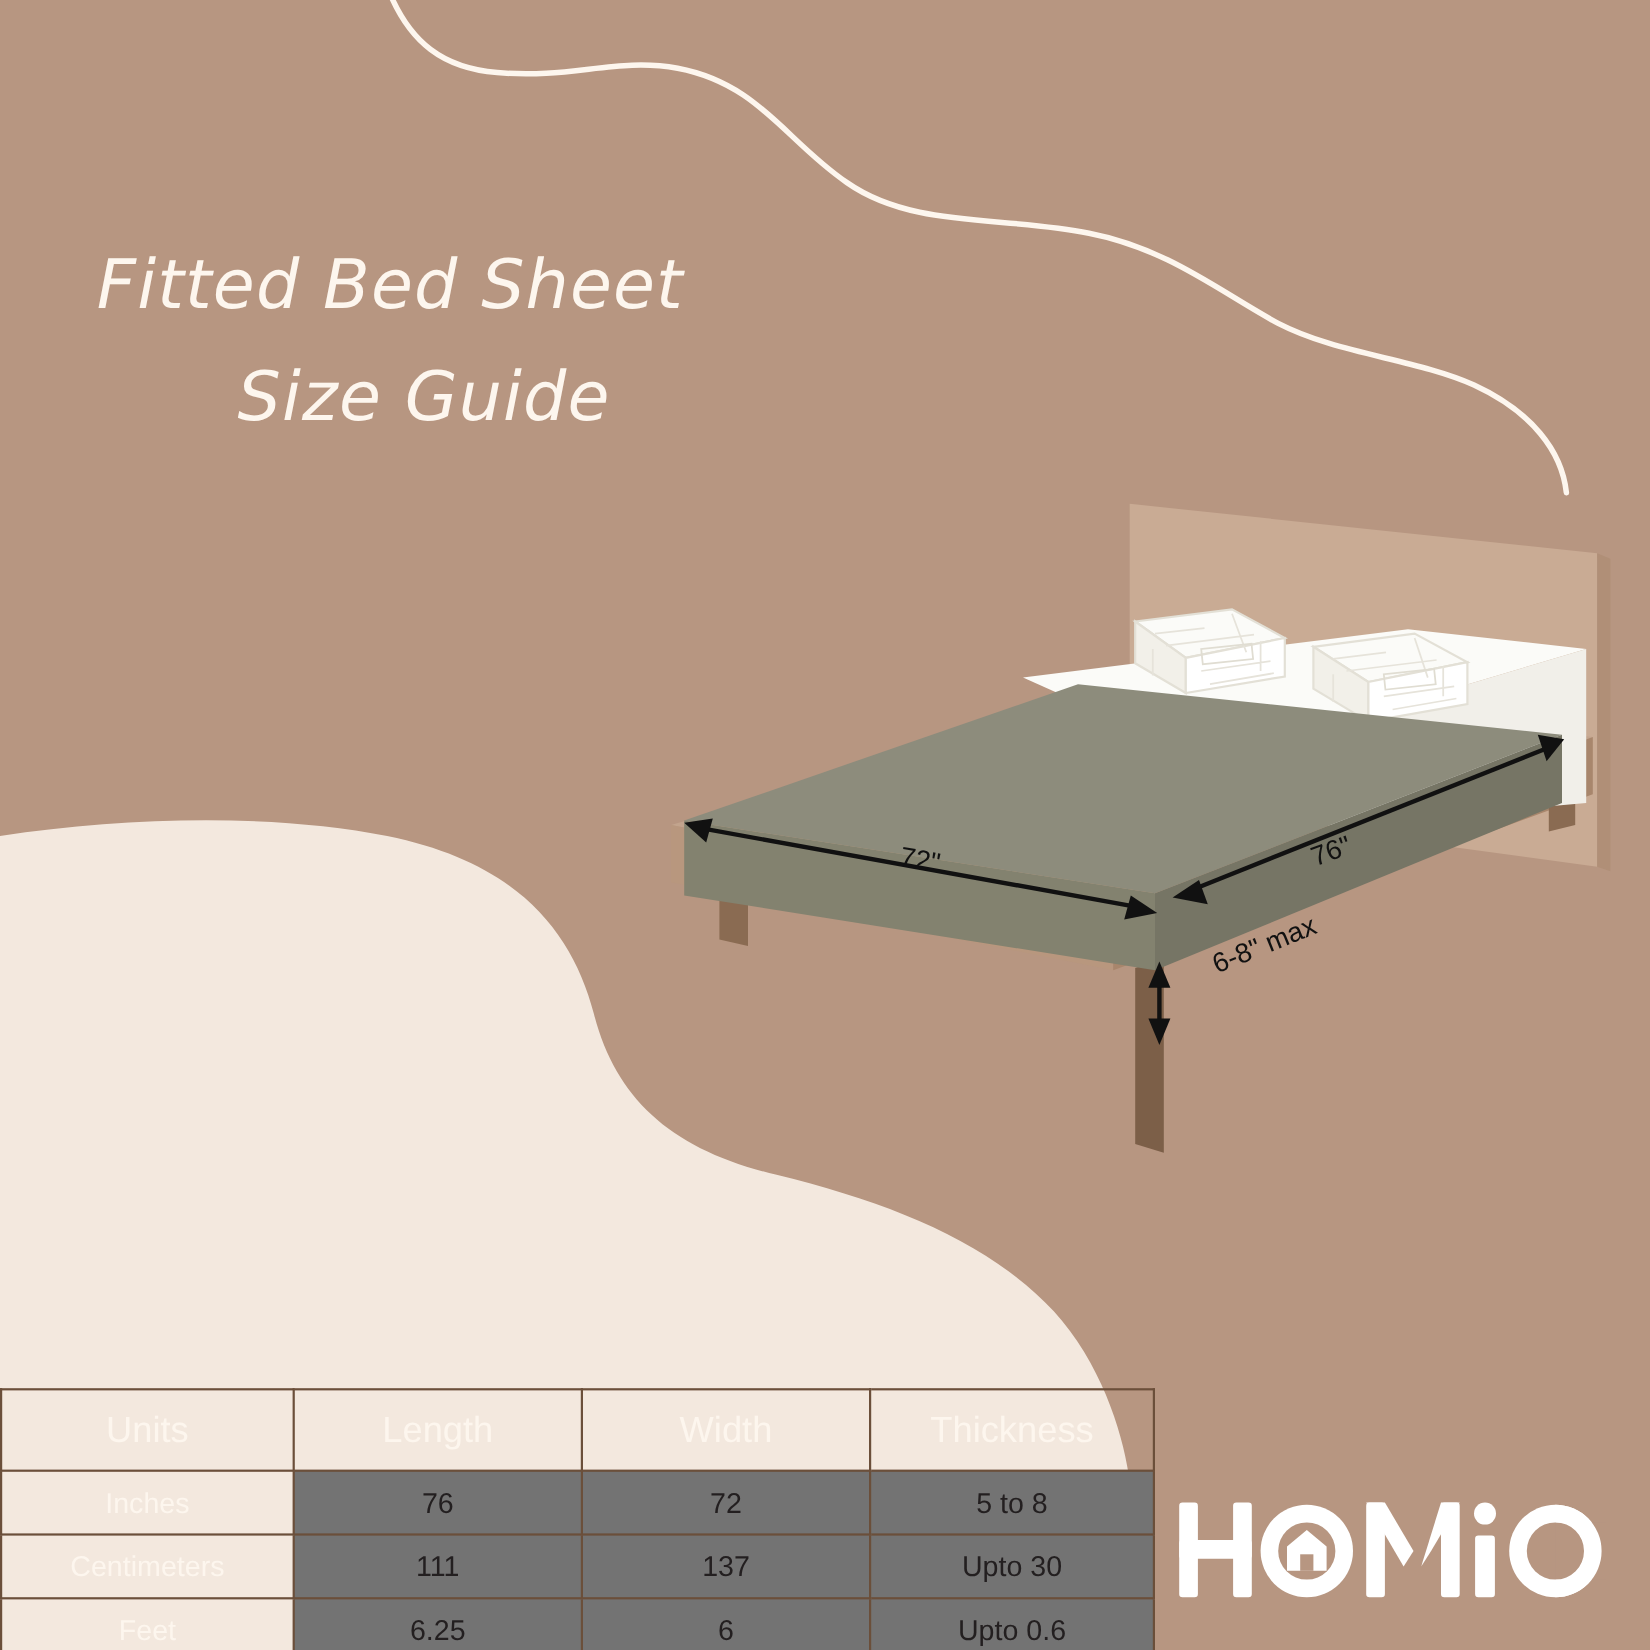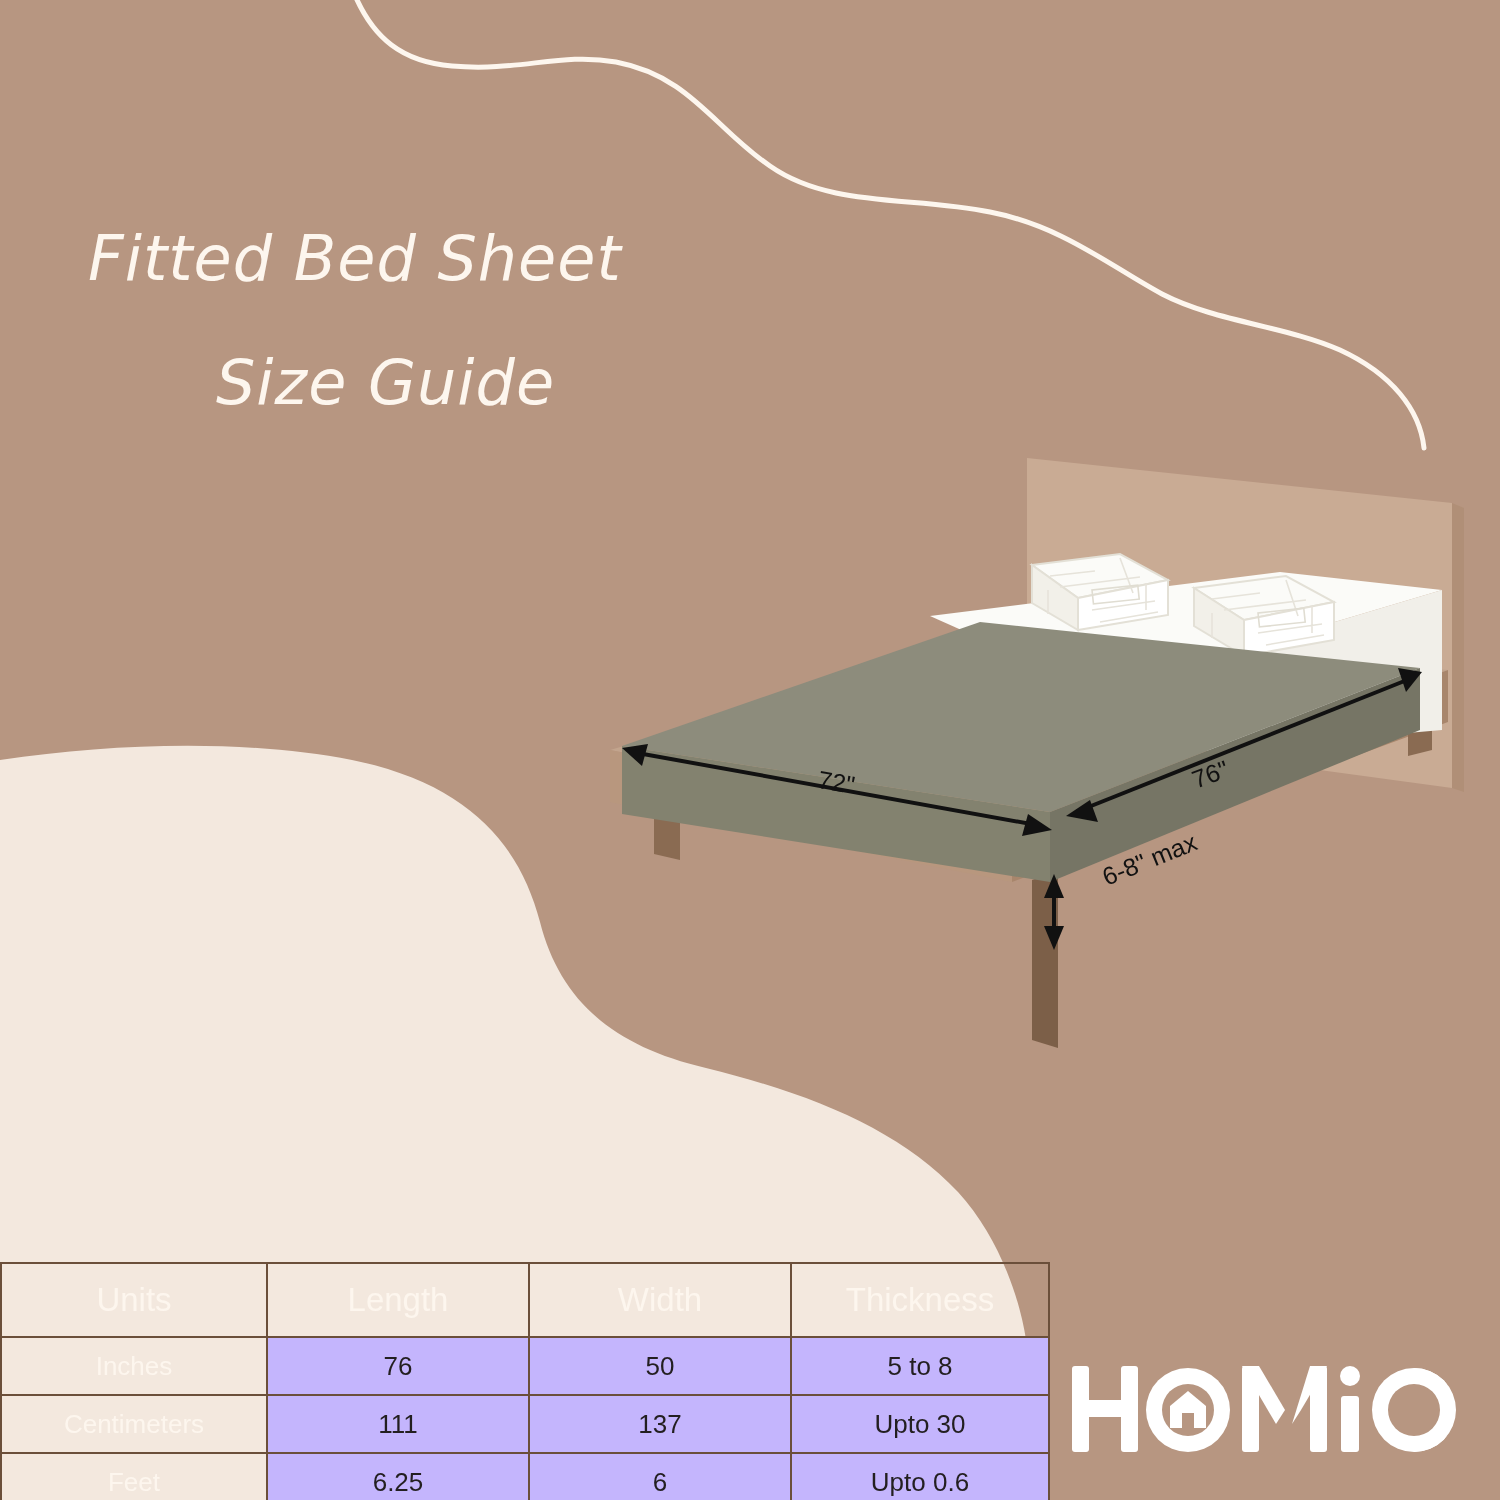--- a/index.html
+++ b/index.html
@@ -23,21 +23,21 @@
   }
   .title-line1 {
     font-size:62px;
     letter-spacing:1px;
     font-style:italic;
   }
   .title-line2 {
     font-size:62px;
     letter-spacing:1px;
     font-style:italic;
-    margin-top:62px;
+    margin-top:40px;
     padding-left:128px;
   }
 
   
   .table-wrap {
     left:0px; top:1262px; width:1050px;
   }
   table.size-table {
     border-collapse:collapse;
     width:1048px;
@@ -50,21 +50,21 @@
   }
   table.size-table thead th {
     color:#fdf6ee;
     background:transparent;
     font-size:33px;
     font-weight:400;
     height:70px;
     border-top:2px solid #6b4f3a;
   }
   table.size-table tbody td {
-    background:#c4b5fd;
+    background:#737373;
     color:#231f20;
     font-size:26px;
     height:54px;
     font-weight:400;
   }
   table.size-table tbody td.unit-cell {
     background:transparent;
     color:#fdf6ee;
   }
   col.c1 { width:266px; }
@@ -185,21 +185,21 @@
           <th>Units</th>
           <th>Length</th>
           <th>Width</th>
           <th>Thickness</th>
         </tr>
       </thead>
       <tbody>
         <tr>
           <td class="unit-cell">Inches</td>
           <td>76</td>
-          <td>50</td>
+          <td>72</td>
           <td>5 to 8</td>
         </tr>
         <tr>
           <td class="unit-cell">Centimeters</td>
           <td>111</td>
           <td>137</td>
           <td>Upto 30</td>
         </tr>
         <tr>
           <td class="unit-cell">Feet</td>

